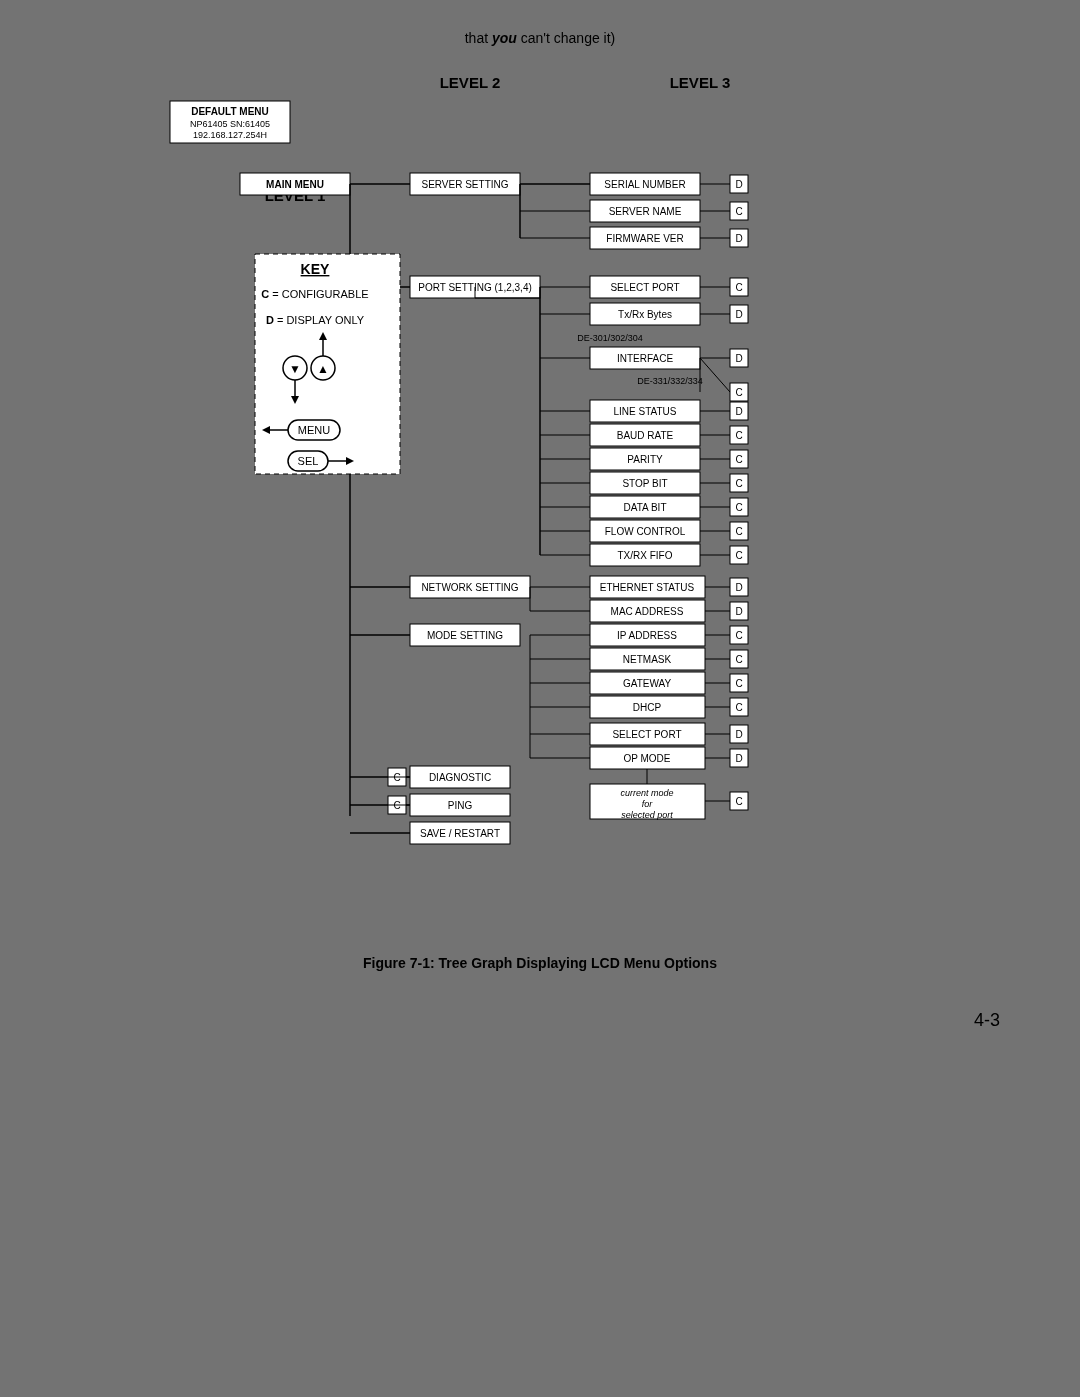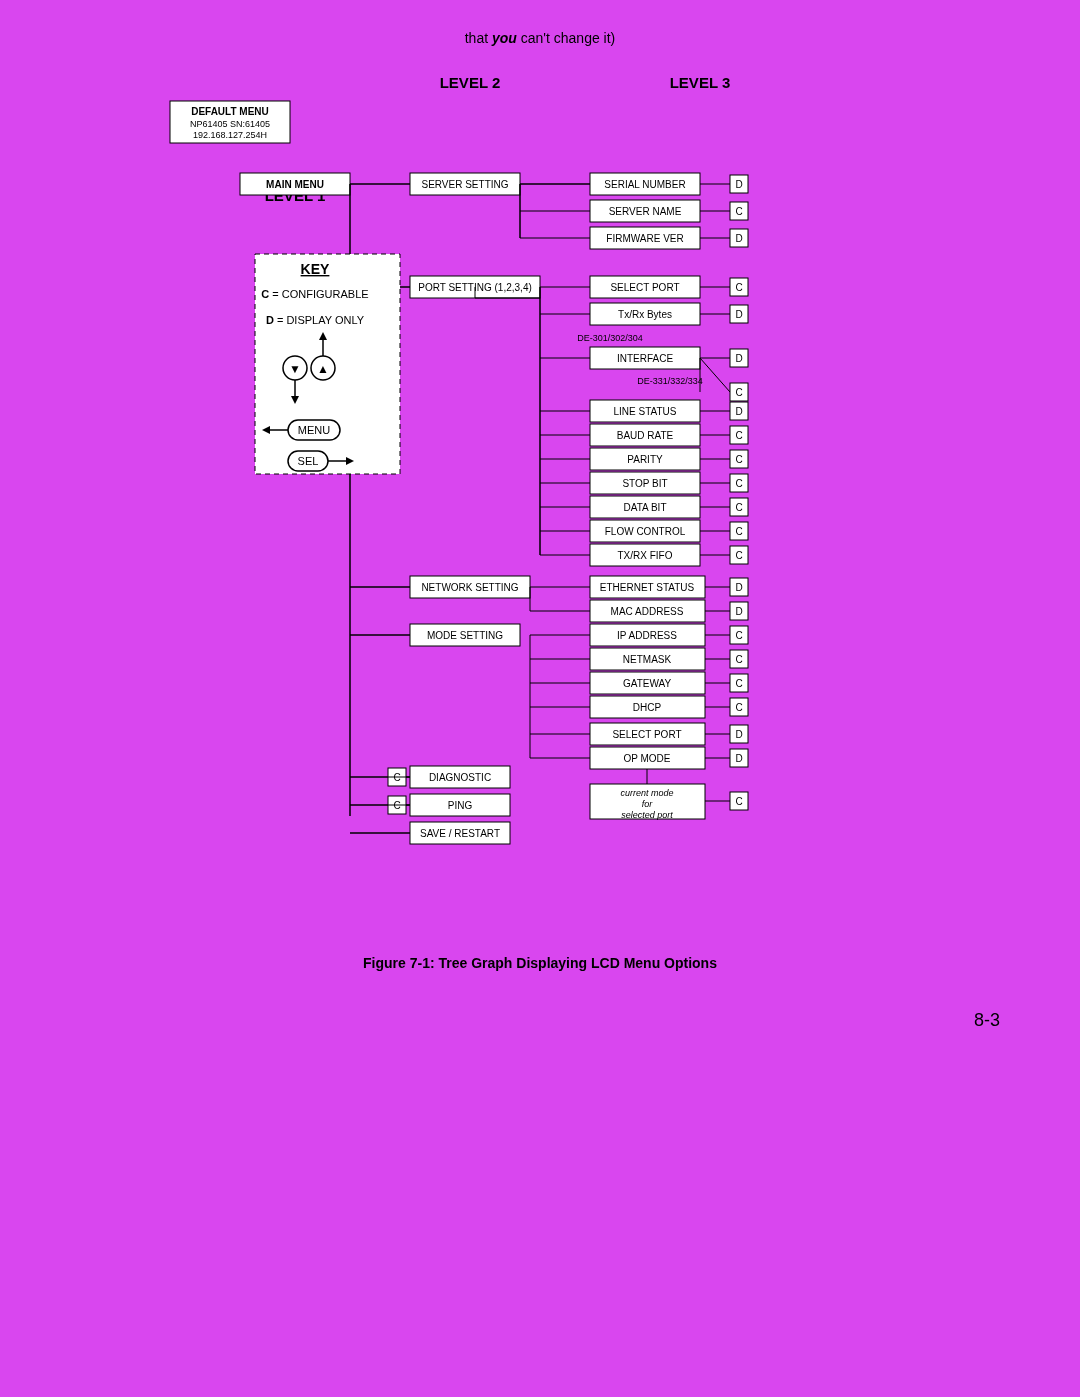--- a/index.html
+++ b/index.html
@@ -8,21 +8,21 @@
       font-family: Arial, sans-serif;
       font-size: 13px;
       width: 1080px;
       min-height: 1397px;
       position: relative;
     }
 
     .page-container {
       width: 1080px;
       min-height: 1397px;
-      background: #d946ef;
+      background: #737373;
       padding: 20px 0;
       position: relative;
     }
 
     .intro-text {
       text-align: center;
       font-size: 14px;
       margin-bottom: 20px;
       padding-top: 10px;
     }
@@ -338,16 +338,16 @@
       <polygon points="206,391 214,395 206,399" fill="black"></polygon>
 
     </svg>
   </div>
 
   <p class="figure-caption">
     <span>Figure 7-1: Tree Graph Displaying LCD Menu Options</span>
   </p>
 
   <div style="position: relative; height: 60px;">
-    <span class="page-number" style="position:absolute; right:80px; bottom:0; font-size:18px;">8-3</span>
+    <span class="page-number" style="position:absolute; right:80px; bottom:0; font-size:18px;">4-3</span>
   </div>
 
 </div>
 
 </body></html>

